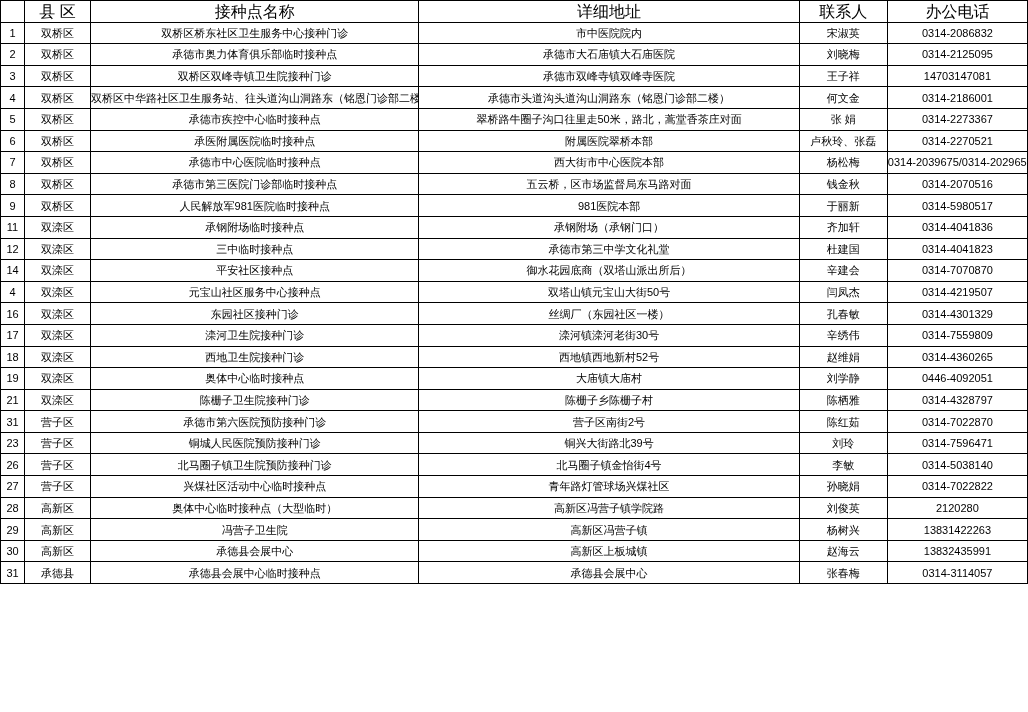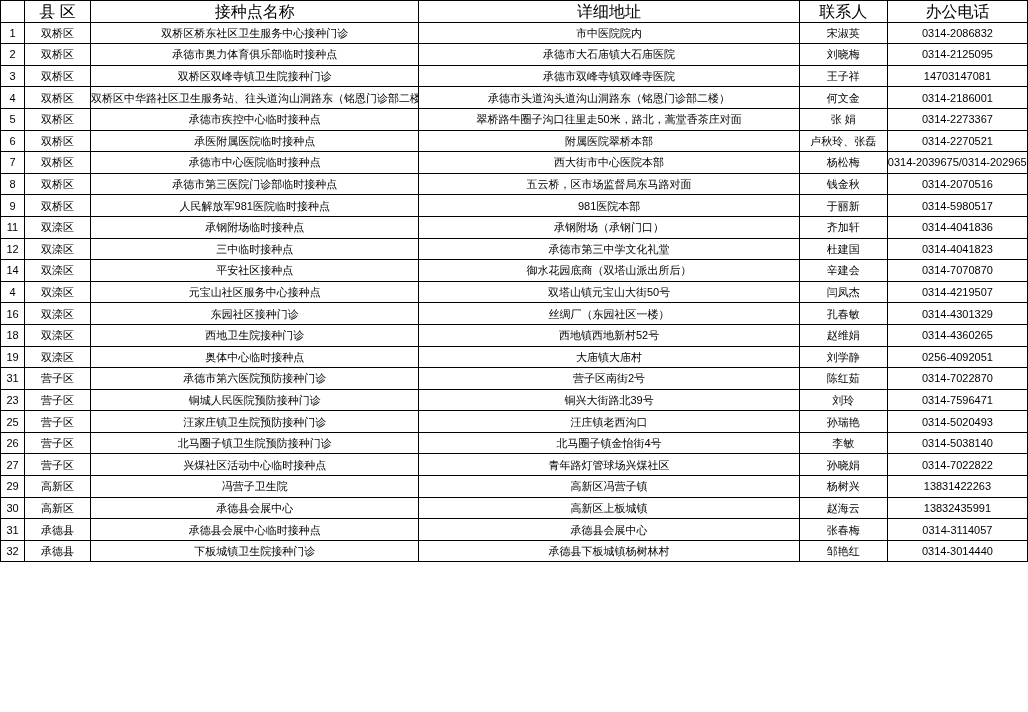--- a/index.html
+++ b/index.html
@@ -174,74 +174,90 @@
       </tr>
       <tr>
         <td class="cell-index">16</td>
         <td class="cell-district">双滦区</td>
         <td class="cell-site">东园社区接种门诊</td>
         <td class="cell-address">丝绸厂（东园社区一楼）</td>
         <td class="cell-contact">孔春敏</td>
         <td class="cell-phone">0314-4301329</td>
       </tr>
       <tr>
+        <td class="cell-index">17</td>
+        <td class="cell-district">双滦区</td>
+        <td class="cell-site">滦河卫生院接种门诊</td>
+        <td class="cell-address">滦河镇滦河老街30号</td>
+        <td class="cell-contact">辛绣伟</td>
+        <td class="cell-phone">0314-7559809</td>
+      </tr>
+      <tr>
         <td class="cell-index">18</td>
         <td class="cell-district">双滦区</td>
         <td class="cell-site">西地卫生院接种门诊</td>
         <td class="cell-address">西地镇西地新村52号</td>
         <td class="cell-contact">赵维娟</td>
         <td class="cell-phone">0314-4360265</td>
       </tr>
       <tr>
         <td class="cell-index">19</td>
         <td class="cell-district">双滦区</td>
         <td class="cell-site">奥体中心临时接种点</td>
         <td class="cell-address">大庙镇大庙村</td>
         <td class="cell-contact">刘学静</td>
-        <td class="cell-phone">0256-4092051</td>
+        <td class="cell-phone">0446-4092051</td>
+      </tr>
+      <tr>
+        <td class="cell-index">21</td>
+        <td class="cell-district">双滦区</td>
+        <td class="cell-site">陈栅子卫生院接种门诊</td>
+        <td class="cell-address">陈栅子乡陈栅子村</td>
+        <td class="cell-contact">陈栖雅</td>
+        <td class="cell-phone">0314-4328797</td>
       </tr>
       <tr>
         <td class="cell-index">31</td>
         <td class="cell-district">营子区</td>
         <td class="cell-site">承德市第六医院预防接种门诊</td>
         <td class="cell-address">营子区南街2号</td>
         <td class="cell-contact">陈红茹</td>
         <td class="cell-phone">0314-7022870</td>
       </tr>
       <tr>
         <td class="cell-index">23</td>
         <td class="cell-district">营子区</td>
         <td class="cell-site">铜城人民医院预防接种门诊</td>
         <td class="cell-address">铜兴大街路北39号</td>
         <td class="cell-contact">刘玲</td>
         <td class="cell-phone">0314-7596471</td>
       </tr>
       <tr>
-        <td class="cell-index">25</td>
-        <td class="cell-district">营子区</td>
-        <td class="cell-site">汪家庄镇卫生院预防接种门诊</td>
-        <td class="cell-address">汪庄镇老西沟口</td>
-        <td class="cell-contact">孙瑞艳</td>
-        <td class="cell-phone">0314-5020493</td>
-      </tr>
-      <tr>
         <td class="cell-index">26</td>
         <td class="cell-district">营子区</td>
         <td class="cell-site">北马圈子镇卫生院预防接种门诊</td>
         <td class="cell-address">北马圈子镇金怡街4号</td>
         <td class="cell-contact">李敏</td>
         <td class="cell-phone">0314-5038140</td>
       </tr>
       <tr>
         <td class="cell-index">27</td>
         <td class="cell-district">营子区</td>
         <td class="cell-site">兴煤社区活动中心临时接种点</td>
         <td class="cell-address">青年路灯管球场兴煤社区</td>
         <td class="cell-contact">孙晓娟</td>
         <td class="cell-phone">0314-7022822</td>
+      </tr>
+      <tr>
+        <td class="cell-index">28</td>
+        <td class="cell-district">高新区</td>
+        <td class="cell-site">奥体中心临时接种点（大型临时）</td>
+        <td class="cell-address">高新区冯营子镇学院路</td>
+        <td class="cell-contact">刘俊英</td>
+        <td class="cell-phone">2120280</td>
       </tr>
       <tr>
         <td class="cell-index">29</td>
         <td class="cell-district">高新区</td>
         <td class="cell-site">冯营子卫生院</td>
         <td class="cell-address">高新区冯营子镇</td>
         <td class="cell-contact">杨树兴</td>
         <td class="cell-phone">13831422263</td>
       </tr>
       <tr>
@@ -253,22 +269,14 @@
         <td class="cell-phone">13832435991</td>
       </tr>
       <tr>
         <td class="cell-index">31</td>
         <td class="cell-district">承德县</td>
         <td class="cell-site">承德县会展中心临时接种点</td>
         <td class="cell-address">承德县会展中心</td>
         <td class="cell-contact">张春梅</td>
         <td class="cell-phone">0314-3114057</td>
       </tr>
-      <tr>
-        <td class="cell-index">32</td>
-        <td class="cell-district">承德县</td>
-        <td class="cell-site">下板城镇卫生院接种门诊</td>
-        <td class="cell-address">承德县下板城镇杨树林村</td>
-        <td class="cell-contact">邹艳红</td>
-        <td class="cell-phone">0314-3014440</td>
-      </tr>
     </tbody>
 </table>
 
 </body></html>

